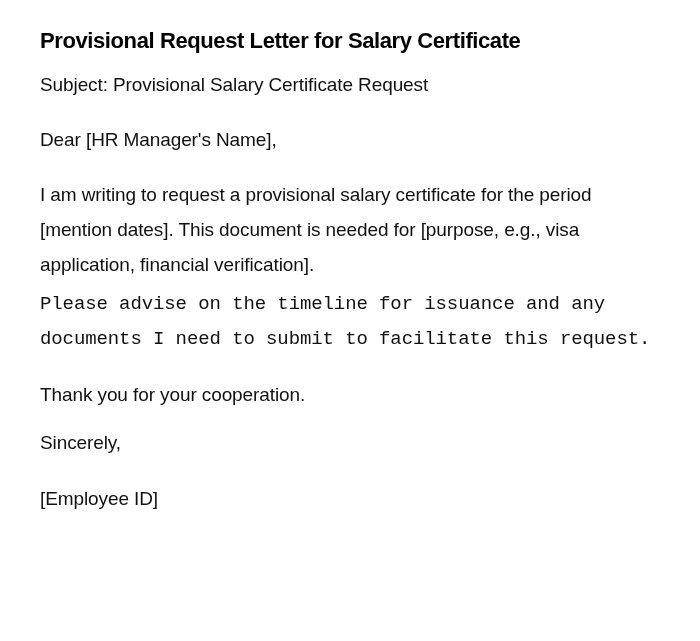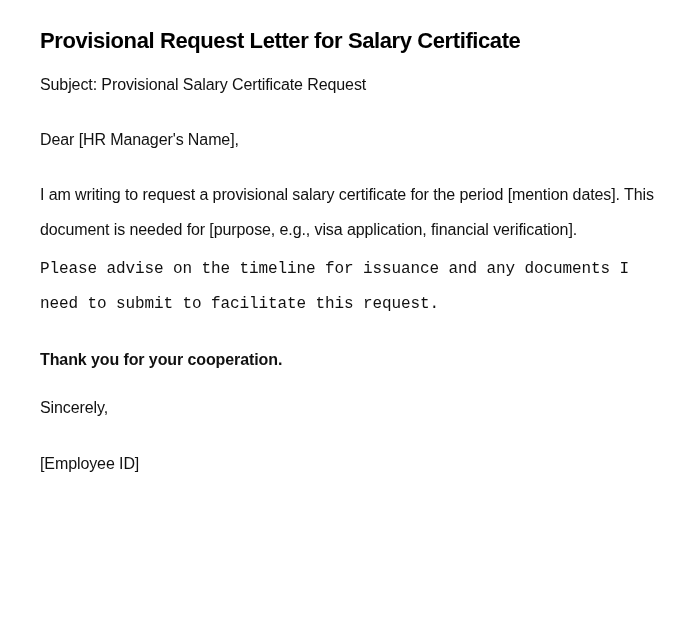--- a/index.html
+++ b/index.html
@@ -21,30 +21,30 @@
     }
     .title {
       font-size: 22px;
       font-weight: bold;
       margin: 0;
       line-height: 34px;
       letter-spacing: -0.4px;
       color: #000000;
     }
     .para {
-      font-size: 16px;
+      font-size: 19px;
       line-height: 35px;
       margin: 0;
       letter-spacing: -0.1px;
     }
     .subject { margin-top: 9px; }
     .greeting { margin-top: 20px; }
     .body1 { margin-top: 20px; }
     .body2 { margin-top: 5px; font-family: Liberation Mono, monospace; }
-    .thanks { margin-top: 20px; font-weight: bold; }
+    .thanks { margin-top: 20px; }
     .closing { margin-top: 13px; }
     .name { margin-top: 20px; }
     .empid { margin-top: 21px; }
   </style>
 </head>
 <body>
 
 <div class="doc">
   <h1 class="title">Provisional Request Letter for Salary Certificate</h1>
   <p class="para subject">Subject: Provisional Salary Certificate Request</p>

